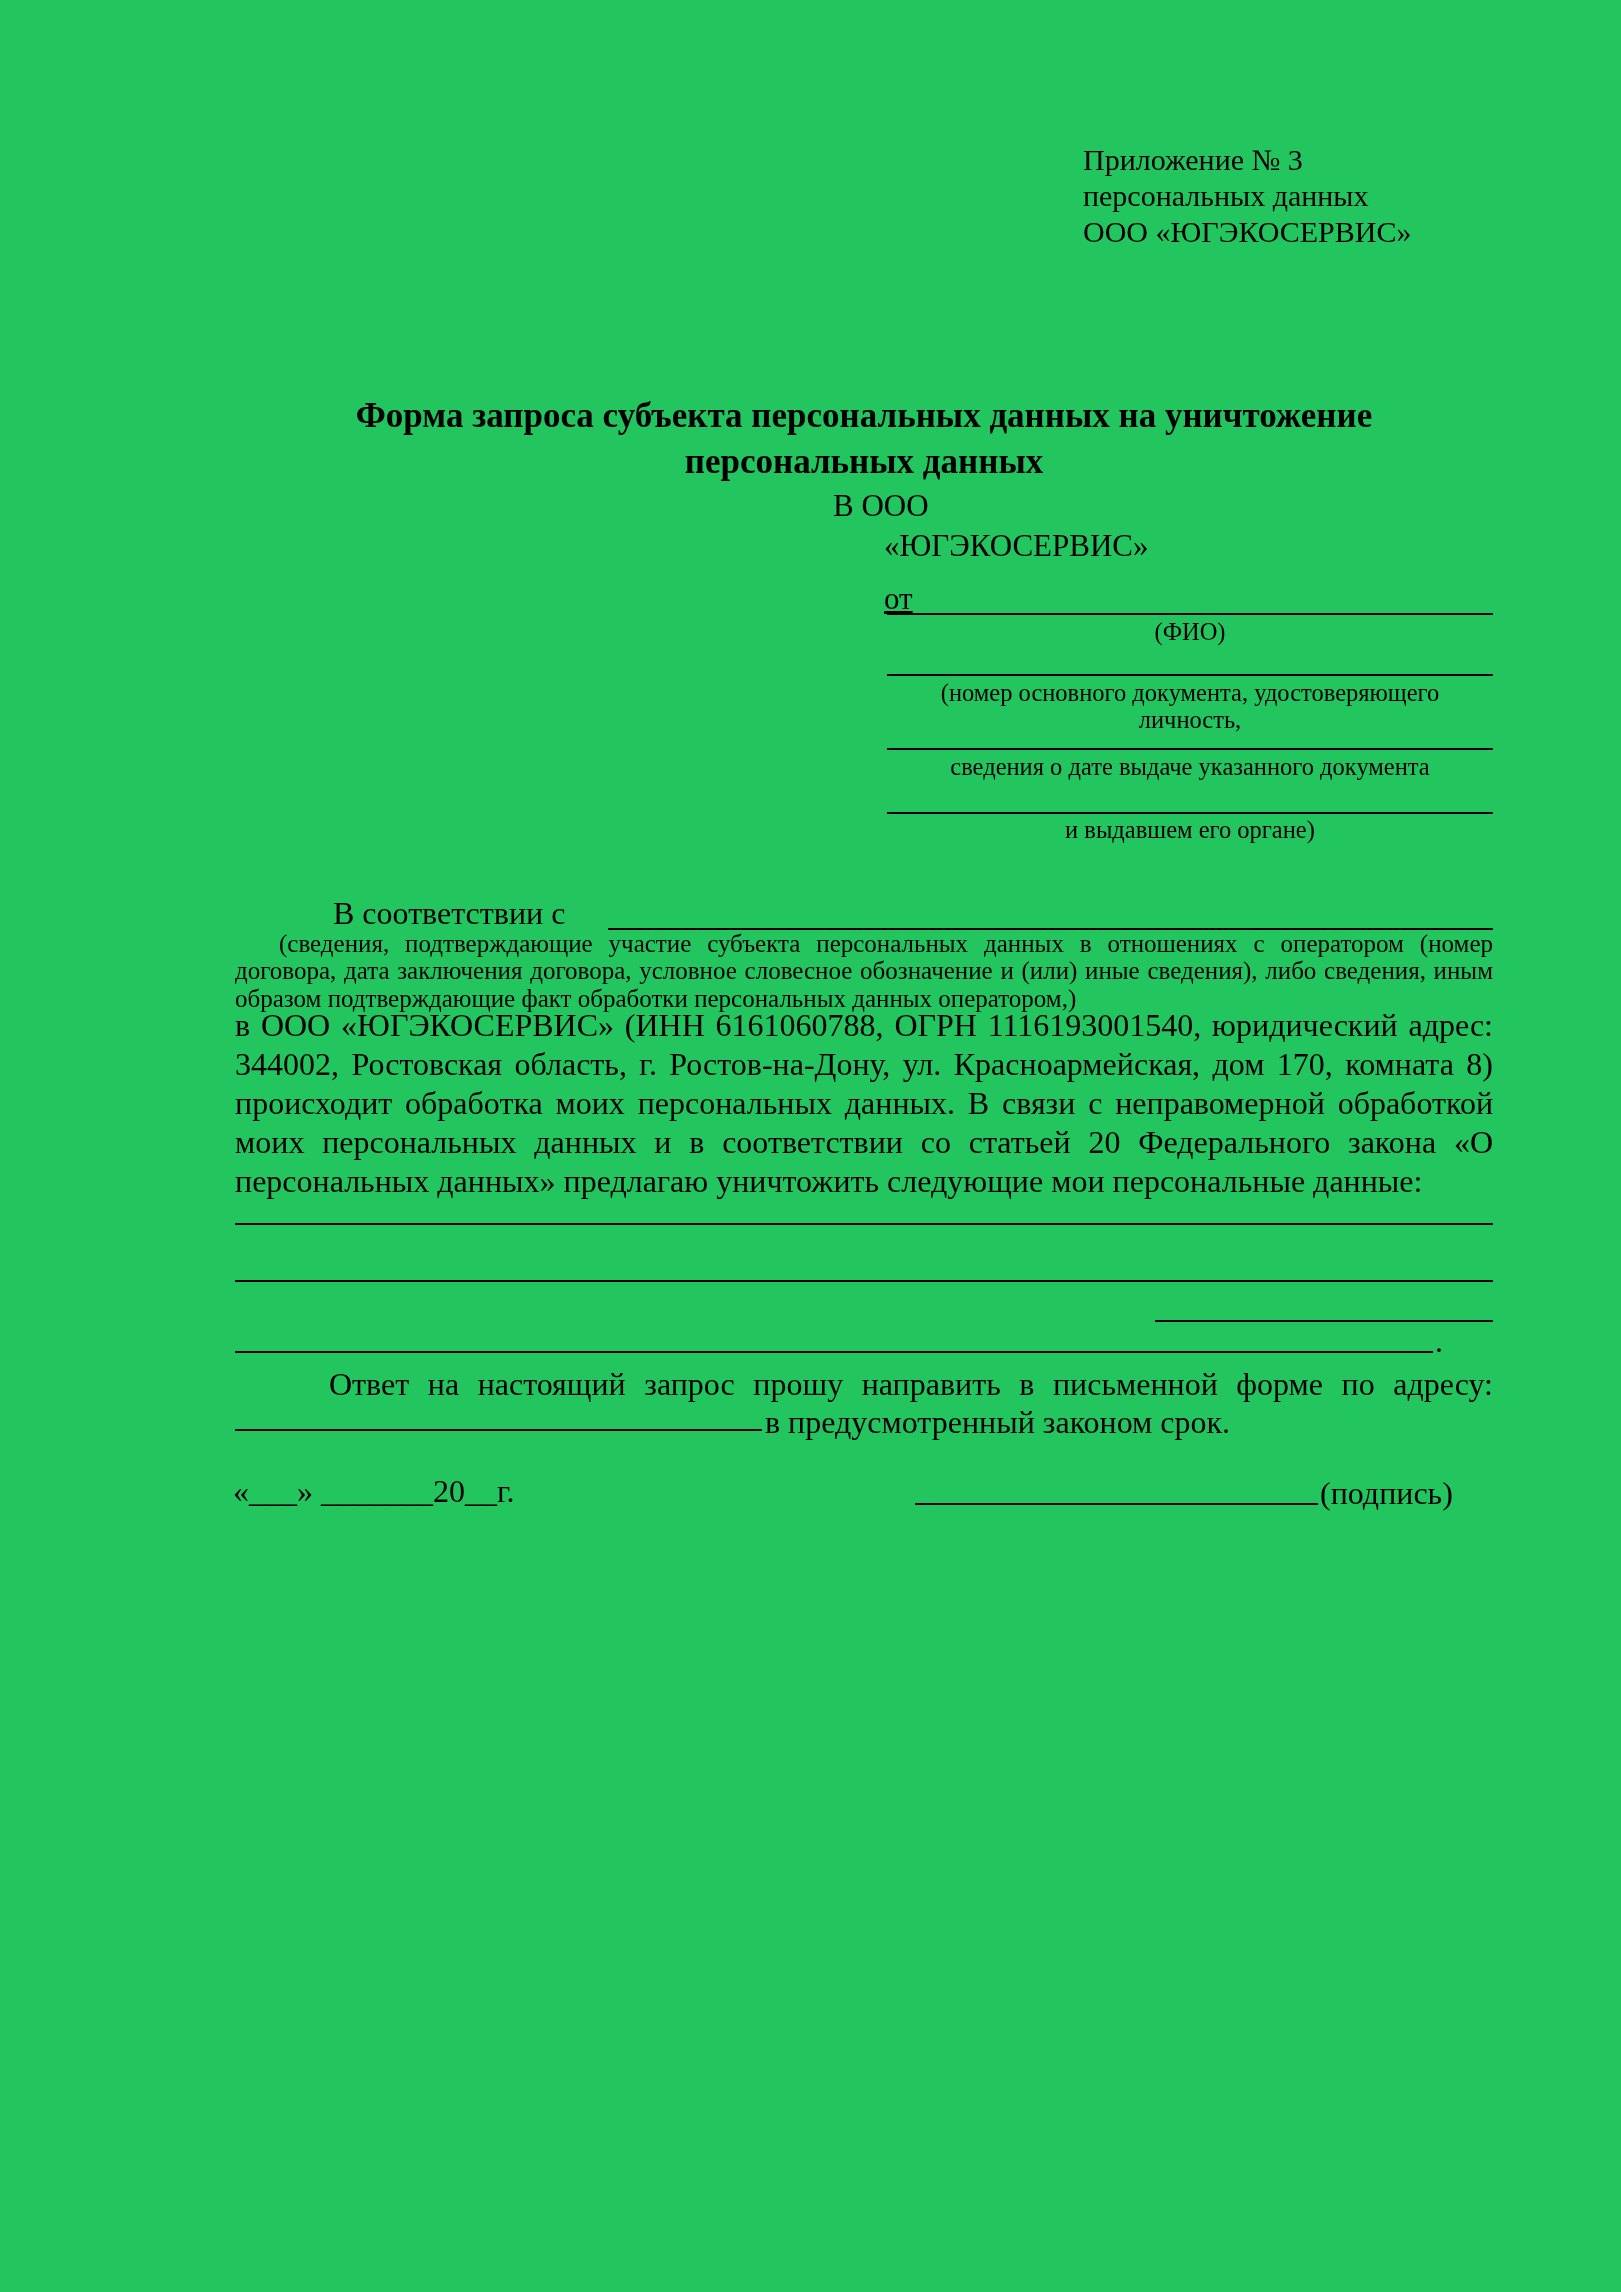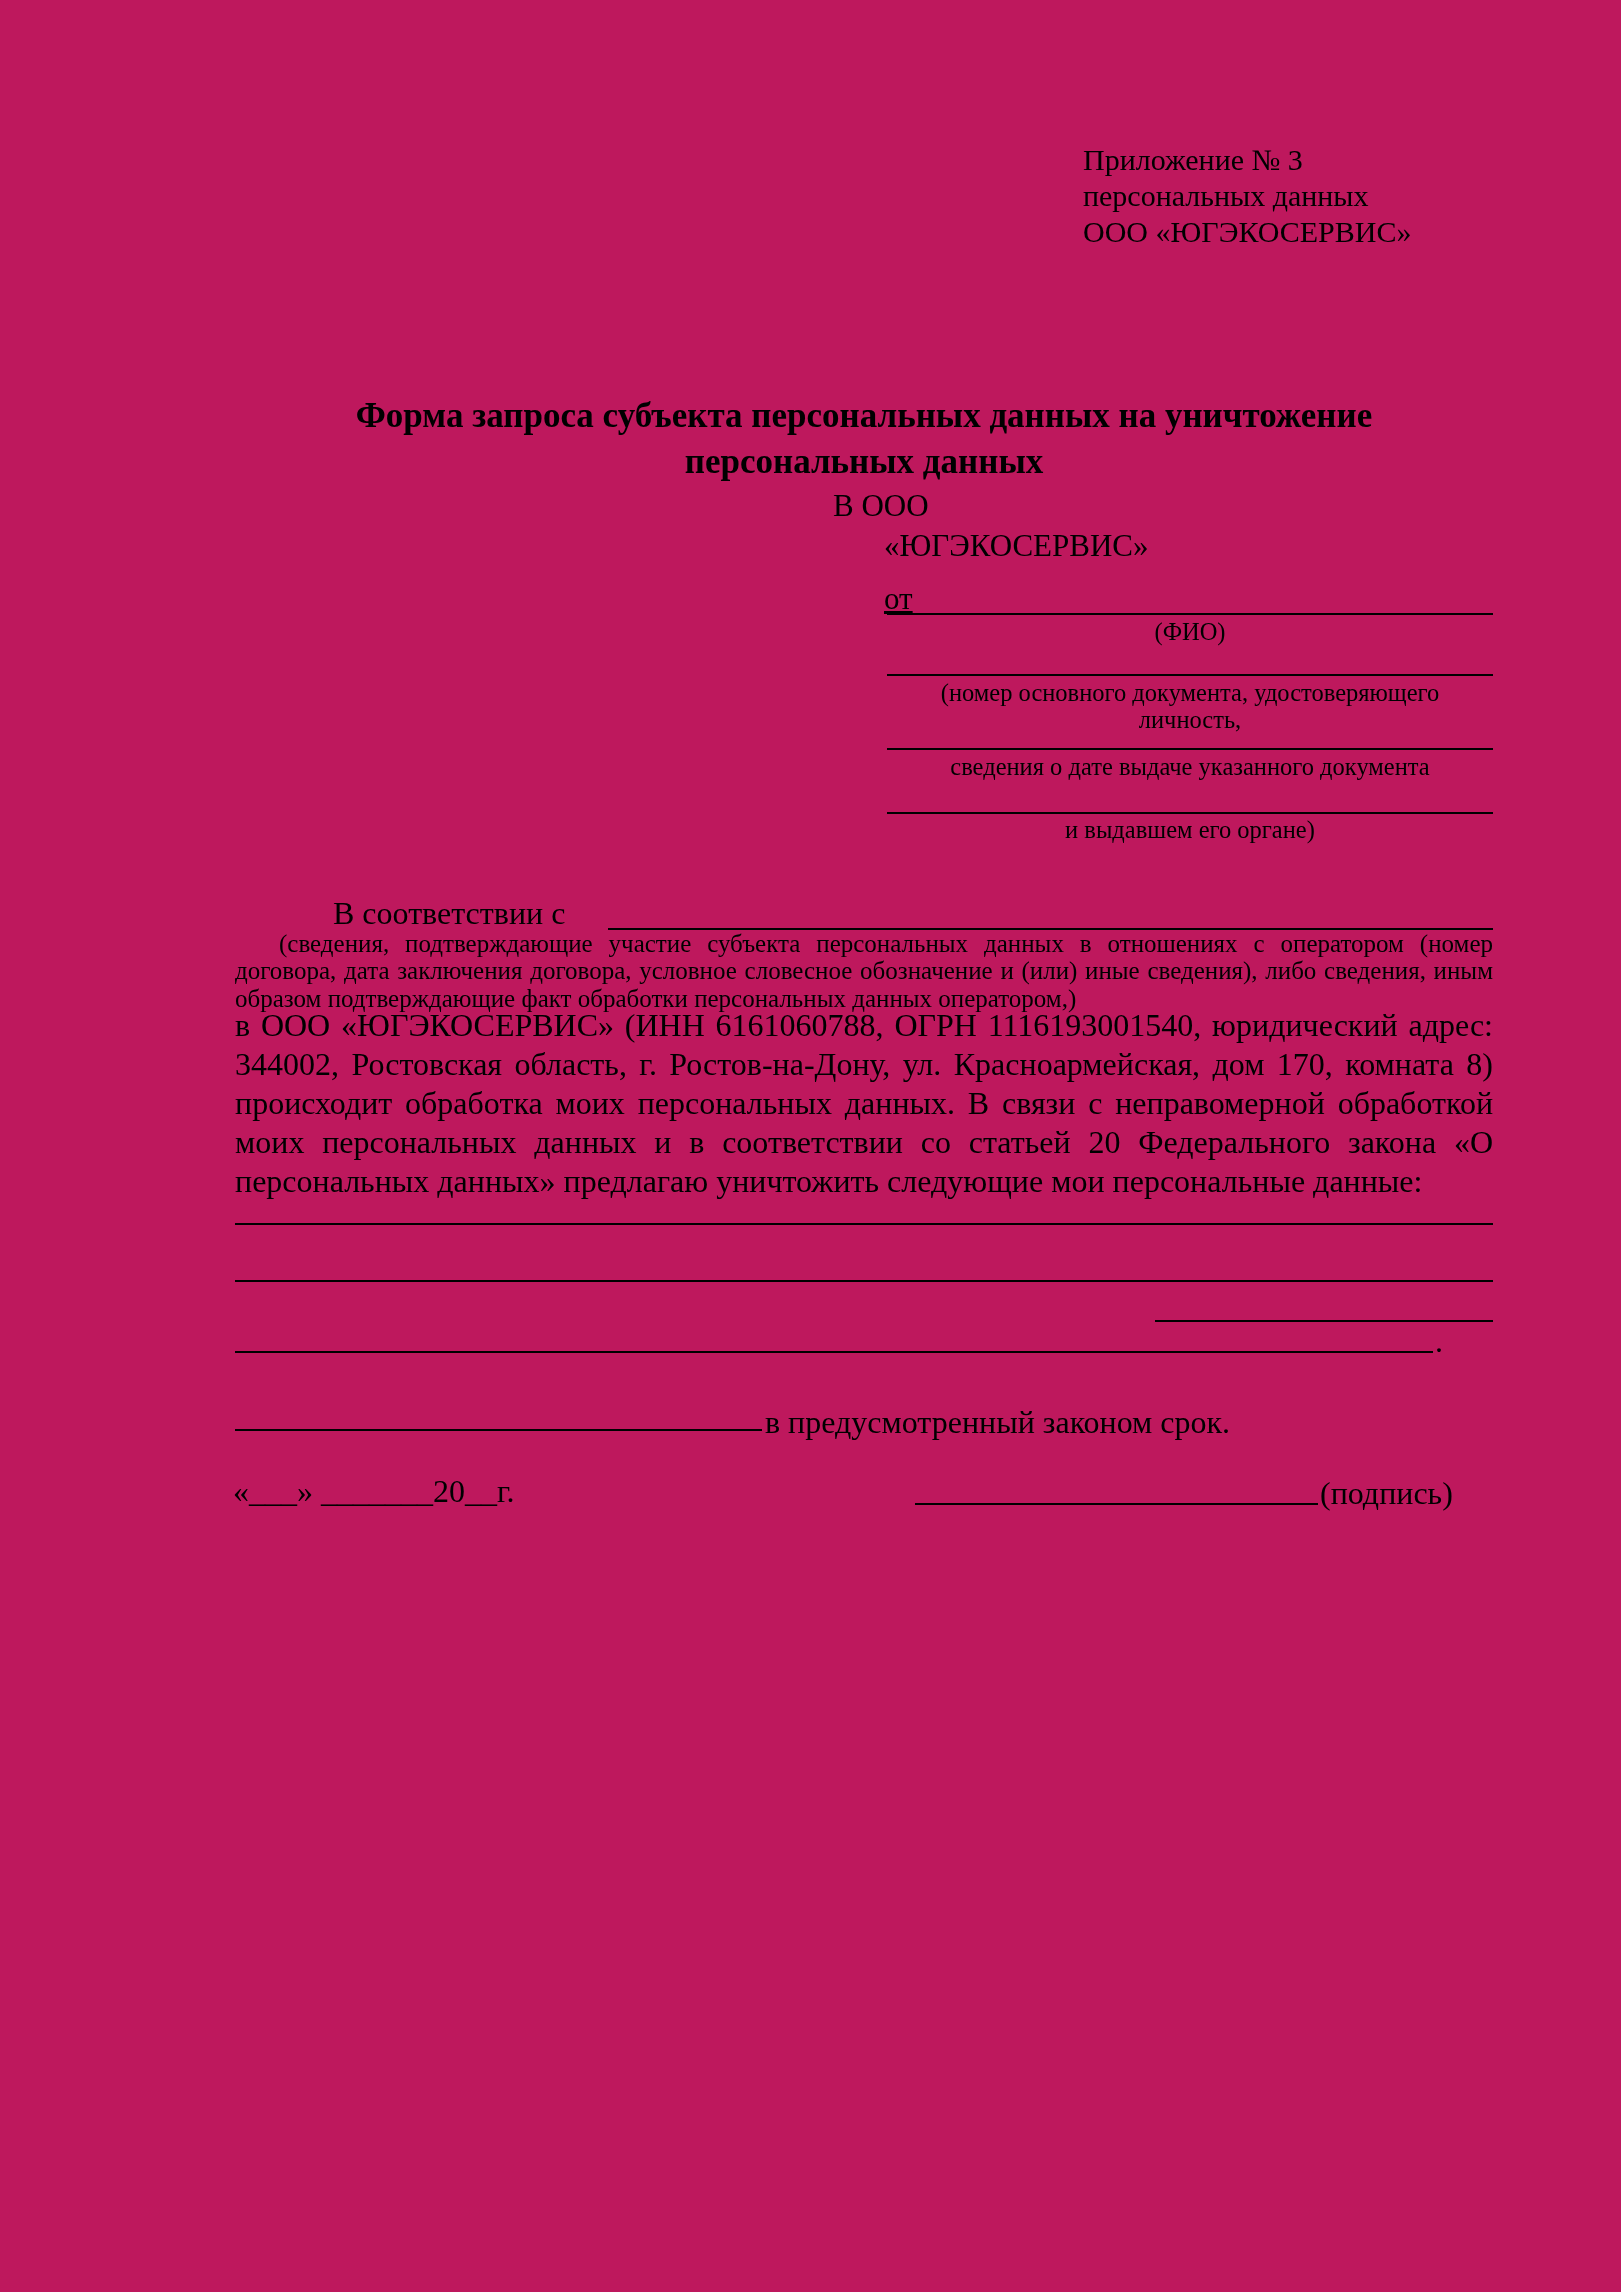--- a/index.html
+++ b/index.html
@@ -1,20 +1,20 @@
 <!DOCTYPE html>
 <html lang="ru"><head>
 <meta charset="utf-8">
 <style>
   html, body { margin: 0; padding: 0; background: #e8e8e8; }
   .page {
     position: relative;
     width: 1621px;
     height: 2293px;
-    background: #be185d;
+    background: #22c55e;
     font-family: "Liberation Serif", "DejaVu Serif", serif;
     color: #000000;
     overflow: hidden;
   }
   .abs { position: absolute; }
 
   .header-block {
     left: 1083px; top: 142px;
     font-size: 30px; line-height: 36px;
     white-space: nowrap;
@@ -98,20 +98,21 @@
 
   <div class="abs body-par">в ООО «ЮГЭКОСЕРВИС»  (ИНН 6161060788, ОГРН 1116193001540, юридический адрес: 344002, Ростовская область, г. Ростов-на-Дону, ул. Красноармейская, дом 170, комната 8) происходит обработка моих персональных данных. В связи с неправомерной обработкой моих персональных данных и в соответствии со статьей 20 Федерального закона «О персональных данных» предлагаю уничтожить следующие мои персональные данные:</div>
 
   <div class="abs rule-thin" style="left:235px; top:1223px; width:1258px;"></div>
   <div class="abs rule-thin" style="left:235px; top:1280px; width:1258px;"></div>
 
   <div class="abs rule" style="left:1155px; top:1320px; width:338px;"></div>
   <div class="abs rule" style="left:235px; top:1351px; width:1198px;"></div>
   <div class="abs plain-32" style="left:1435px; top:1323px;">.</div>
 
+  <div class="abs reply-par">Ответ на настоящий запрос прошу направить в письменной форме по адресу:</div>
   <div class="abs rule" style="left:235px; top:1429px; width:527px;"></div>
   <div class="abs plain-32" style="left:765px; top:1404px;">в предусмотренный законом срок.</div>
 
   <div class="abs plain-32" style="left:233px; top:1473px;">«___» _______20__г.</div>
   <div class="abs field-line" style="left:915px; top:1503px; width:403px;"></div>
   <div class="abs plain-32" style="left:1320px; top:1475px;">(подпись)</div>
 
 </div>
 
 

